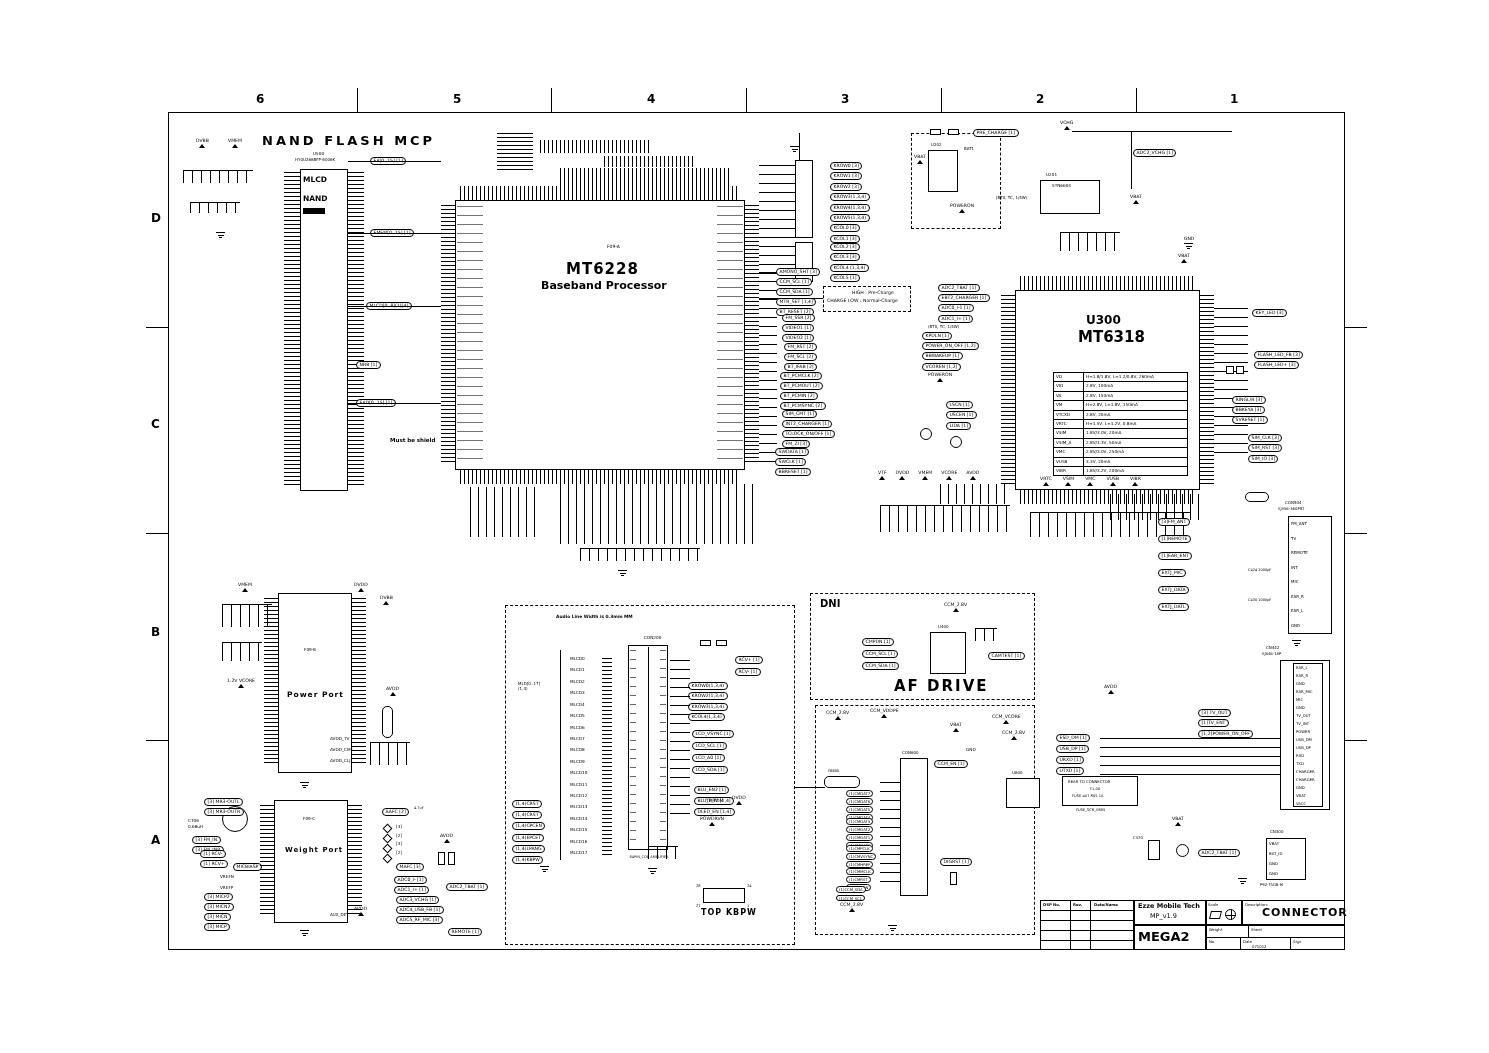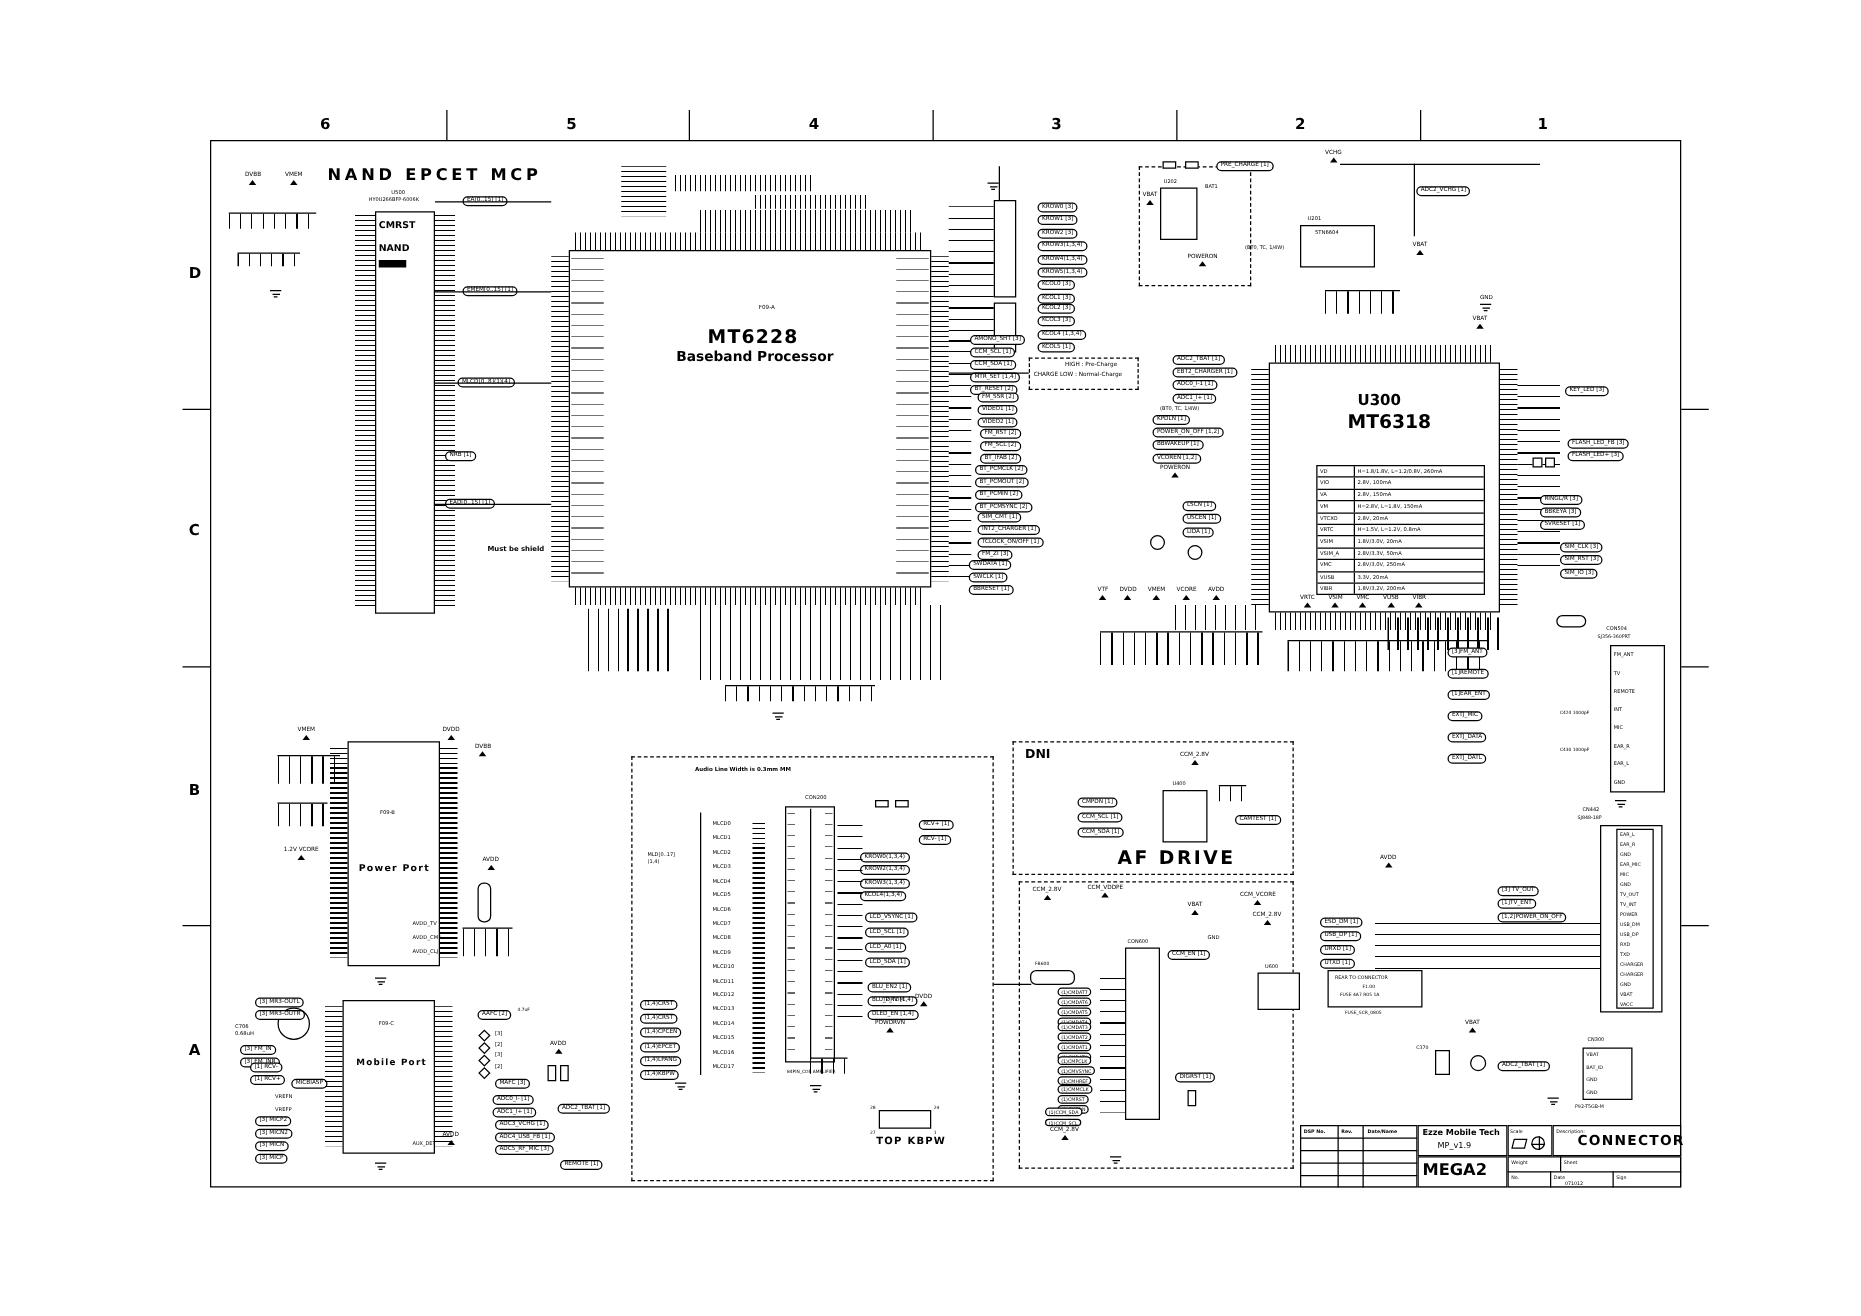--- a/index.html
+++ b/index.html
@@ -75,27 +75,27 @@
   <div class="tick" style="left:146px;top:533px;width:22px;height:1px"></div>
   <div class="tick" style="left:146px;top:740px;width:22px;height:1px"></div>
   <div class="tick" style="left:1345px;top:327px;width:22px;height:1px"></div>
   <div class="tick" style="left:1345px;top:533px;width:22px;height:1px"></div>
   <div class="tick" style="left:1345px;top:740px;width:22px;height:1px"></div>
   <div class="gridlet" style="left:151px;top:211px">D</div>
   <div class="gridlet" style="left:151px;top:417px">C</div>
   <div class="gridlet" style="left:151px;top:625px">B</div>
   <div class="gridlet" style="left:151px;top:833px">A</div>
 
-  <div class="txt b" style="left:262px;top:134px;font-size:13px;letter-spacing:3px">NAND EPCET MCP</div>
+  <div class="txt b" style="left:262px;top:134px;font-size:13px;letter-spacing:3px">NAND FLASH MCP</div>
   <div class="txt" style="left:313px;top:152px;font-size:4.2px">U500</div>
   <div class="txt" style="left:295px;top:158px;font-size:4px">HY0U266BFP-6006K</div>
   <div class="blk" style="left:300px;top:169px;width:48px;height:322px"></div>
   <div class="pins-l" style="left:284px;top:172px;width:16px;height:316px"></div>
   <div class="pins-l" style="left:348px;top:172px;width:16px;height:316px"></div>
-  <div class="txt b" style="left:303px;top:176px;font-size:7.5px">CMRST</div>
+  <div class="txt b" style="left:303px;top:176px;font-size:7.5px">MLCD</div>
   <div class="txt b" style="left:303px;top:195px;font-size:7.5px">NAND</div>
   <div class="w" style="left:303px;top:208px;width:22px;height:6px"></div>
   <div class="pwr" style="left:196px;top:138px">DVBB</div>
   <div class="pwr" style="left:228px;top:138px">VMEM</div>
   <div class="caps" style="left:183px;top:170px;width:70px;height:12px"></div>
   <div class="caps" style="left:190px;top:202px;width:50px;height:10px"></div>
   <div class="gnd" style="left:216px;top:232px"></div>
   <div class="flag" style="left:370px;top:157px">EA[0..15] [1]</div>
   <div class="flag" style="left:370px;top:229px">EMEM[0..15] [1]</div>
   <div class="flag" style="left:366px;top:302px">MLCD[0..8](1)[4]</div>
@@ -374,21 +374,21 @@
   <div class="col" style="left:204px;top:893px;gap:2px">
       <div class="flag-i">[3] MICP2</div>
       <div class="flag-i">[3] MICN2</div>
       <div class="flag-i">[3] MICN</div>
       <div class="flag-i">[3] MICP</div>
     </div>
   <div class="blk" style="left:274px;top:800px;width:74px;height:123px"></div>
   <div class="pins-l" style="left:260px;top:805px;width:14px;height:112px"></div>
   <div class="pins-l" style="left:348px;top:805px;width:14px;height:112px"></div>
   <div class="txt" style="left:303px;top:817px;font-size:4.2px">F09-C</div>
-  <div class="txt b" style="left:285px;top:846px;font-size:7px;letter-spacing:1px">Mobile Port</div>
+  <div class="txt b" style="left:285px;top:846px;font-size:7px;letter-spacing:1px">Weight Port</div>
   <div class="flag" style="left:382px;top:808px">AAFC [2]</div>
   <div class="txt" style="left:414px;top:806px;font-size:3.5px">4.7uF</div>
   <div class="col" style="left:384px;top:823px">
     <span class="diam"></span>
     <span class="diam"></span>
     <span class="diam"></span>
     <span class="diam"></span>
   </div>
   <div class="col" style="left:396px;top:824px;gap:3.6px">
       <div class="txt-i">[3]</div>

